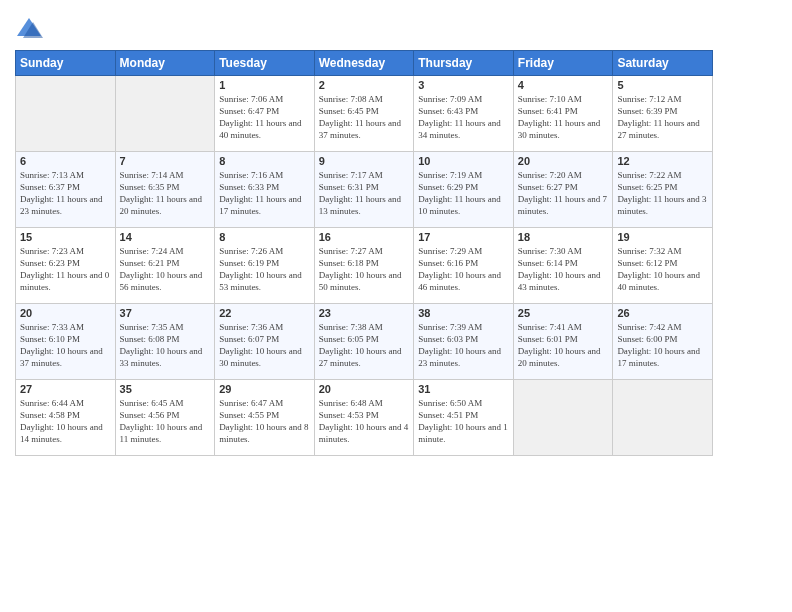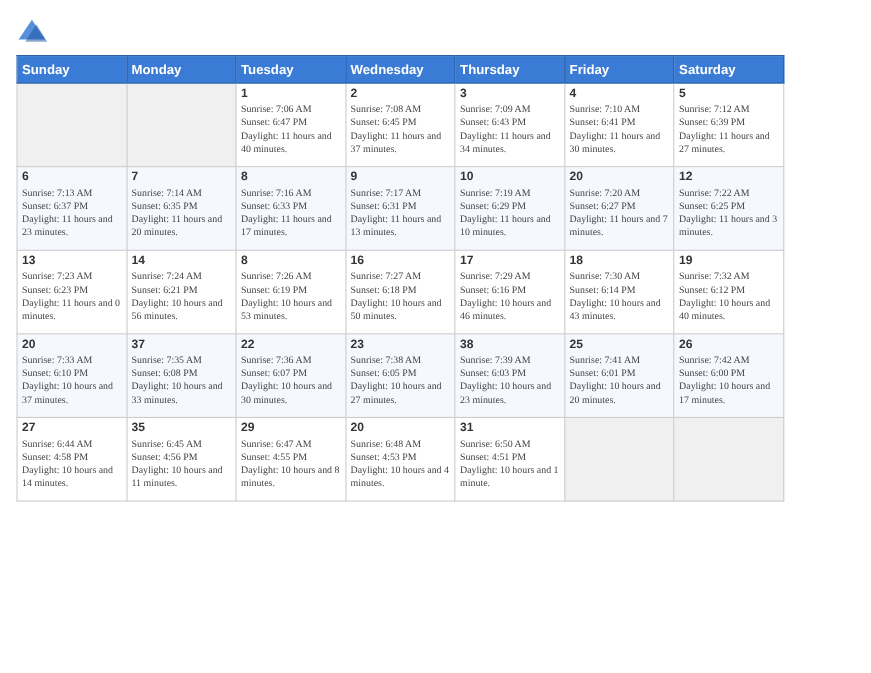--- a/index.html
+++ b/index.html
@@ -192,21 +192,21 @@
             <span class="day-number">20</span>
             <div class="day-info">Sunrise: 7:20 AM<br>Sunset: 6:27 PM<br>Daylight: 11 hours and 7 minutes.</div>
           </td>
           <td>
             <span class="day-number">12</span>
             <div class="day-info">Sunrise: 7:22 AM<br>Sunset: 6:25 PM<br>Daylight: 11 hours and 3 minutes.</div>
           </td>
         </tr>
         <tr>
           <td>
-            <span class="day-number">13</span>
+            <span class="day-number">15</span>
             <div class="day-info">Sunrise: 7:23 AM<br>Sunset: 6:23 PM<br>Daylight: 11 hours and 0 minutes.</div>
           </td>
           <td>
             <span class="day-number">14</span>
             <div class="day-info">Sunrise: 7:24 AM<br>Sunset: 6:21 PM<br>Daylight: 10 hours and 56 minutes.</div>
           </td>
           <td>
             <span class="day-number">8</span>
             <div class="day-info">Sunrise: 7:26 AM<br>Sunset: 6:19 PM<br>Daylight: 10 hours and 53 minutes.</div>
           </td>

